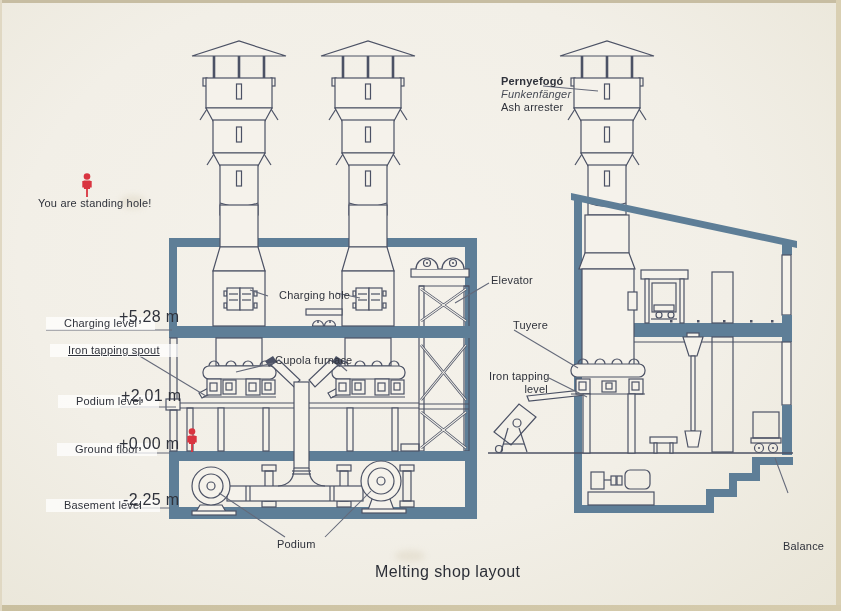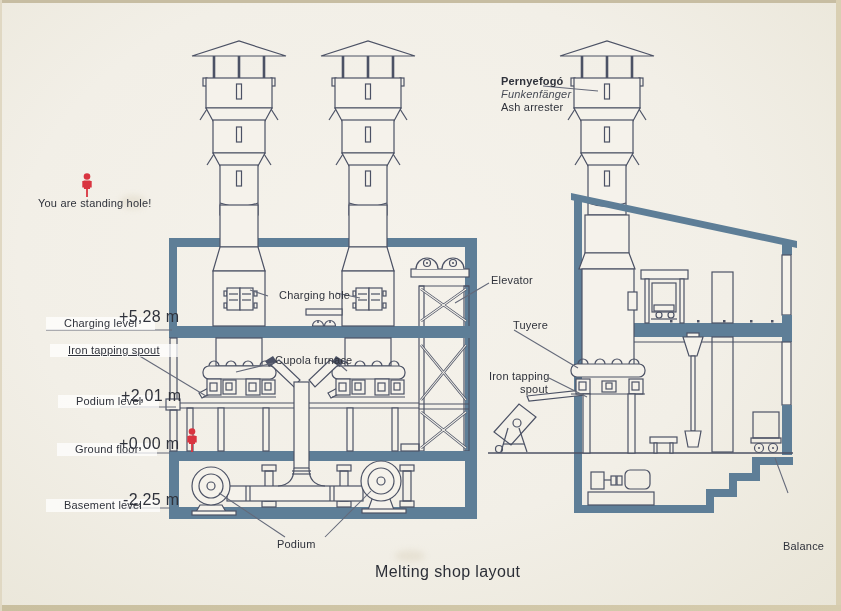--- a/index.html
+++ b/index.html
@@ -360,21 +360,21 @@
   <div class="lbl patch" style="left:46px;top:499px;">Basement level</div>
   <div class="lbl big" style="left:123px;top:491px;">-2,25 m</div>
 
   <div class="lbl" style="left:271px;top:289px;margin-left:8px;">Charging hole</div>
   <div class="lbl" style="left:275px;top:354px;">Cupola furnace</div>
   <div class="lbl" style="left:491px;top:274px;">Elevator</div>
   <div class="lbl" style="left:513px;top:319px;text-align:right;">Tuyere</div>
 
   <div class="lbl rt" style="left:489px;top:370px;width:59px;">
     <div>Iron tapping</div>
-    <div>spout</div>
+    <div>level</div>
   </div>
 
   <div class="lbl" style="left:783px;top:492px;margin-top:48px;">Balance</div>
   <div class="lbl" style="left:277px;top:538px;">Podium</div>
 
   <div class="lbl title" style="left:375px;top:563px;">Melting shop layout</div>
 
 </div>
 
 </body></html>

